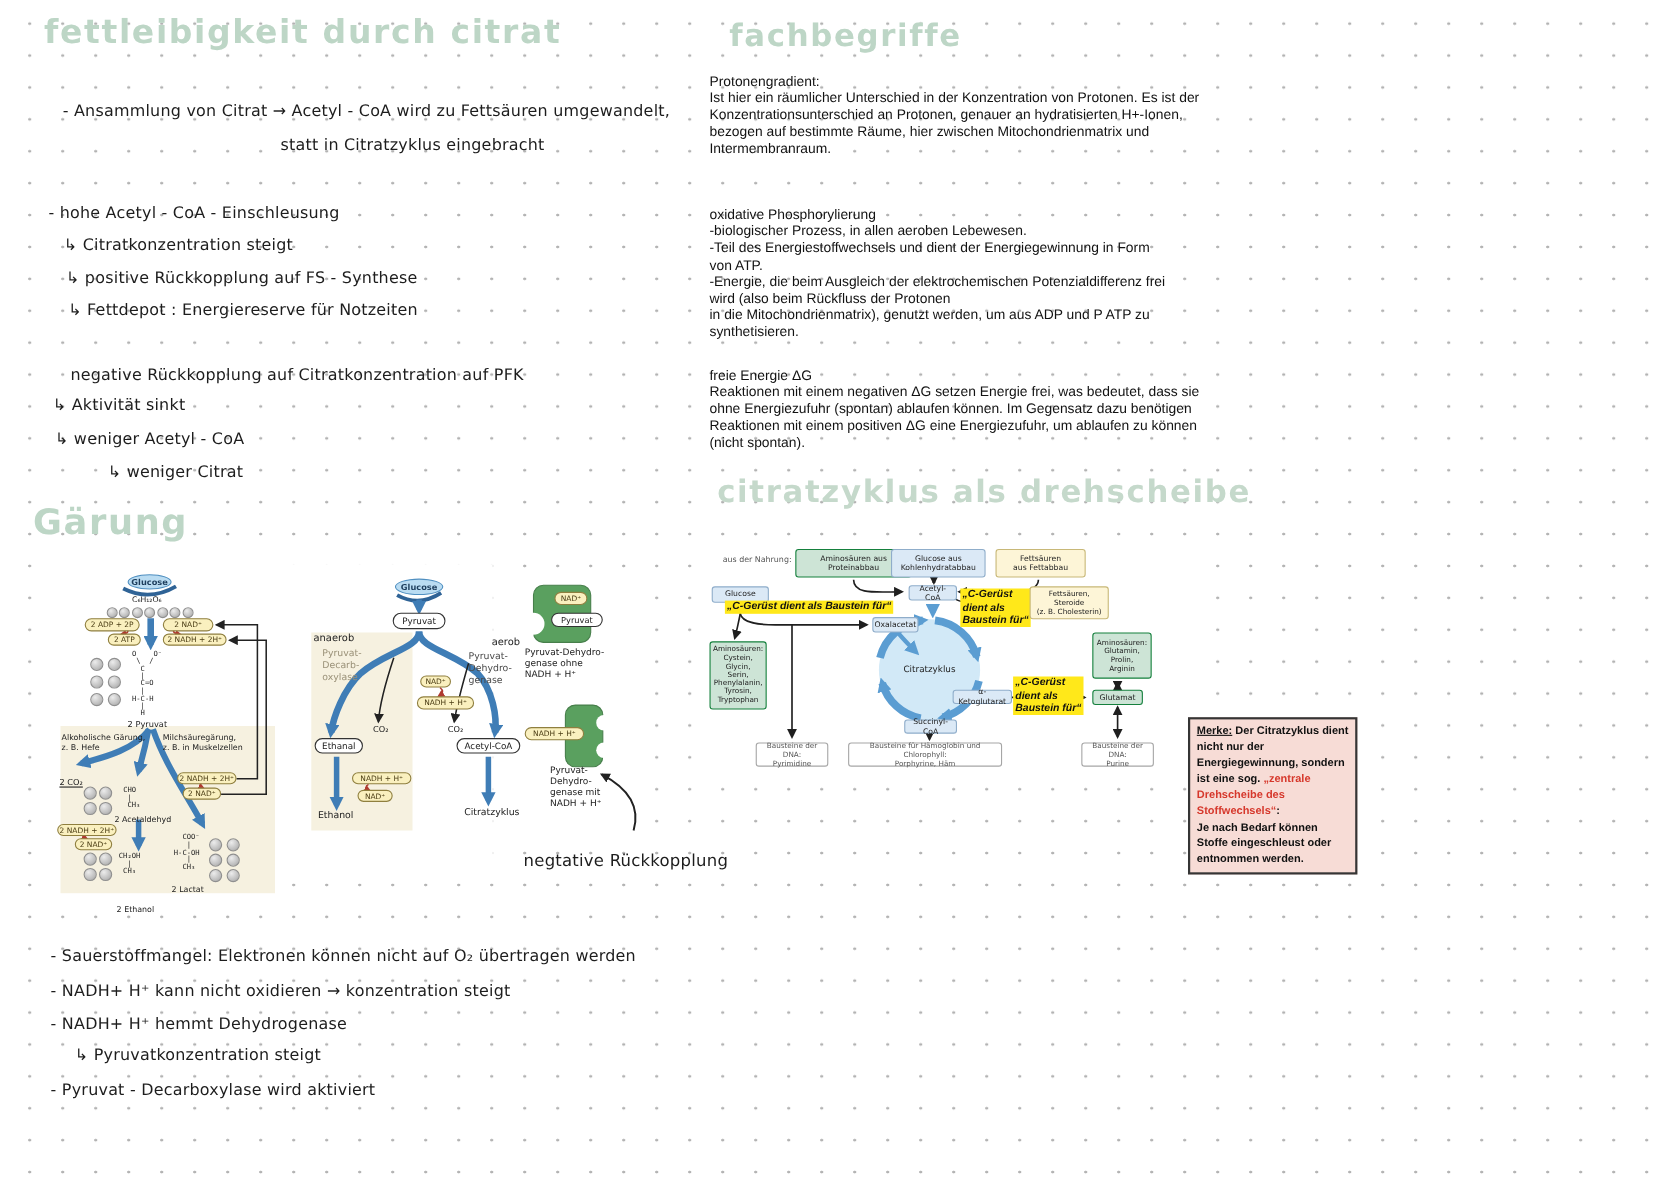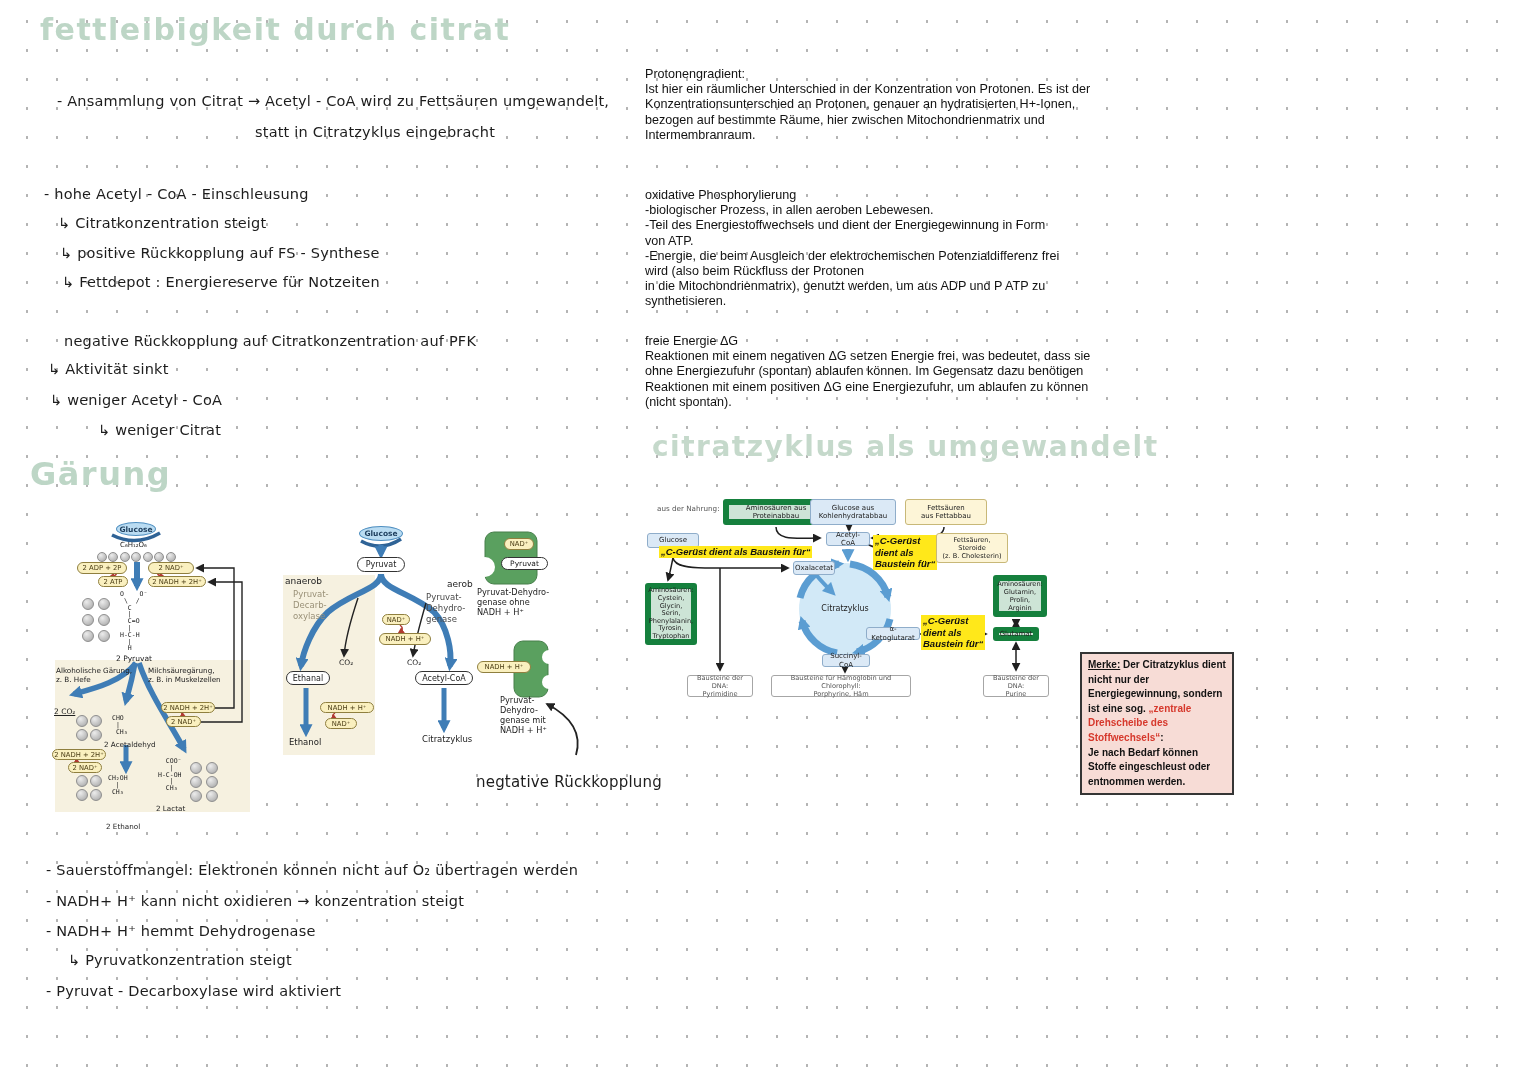--- a/index.html
+++ b/index.html
@@ -12,21 +12,21 @@
   .typed{font-family:"Liberation Sans",sans-serif;font-size:12.6px;line-height:15.2px;color:#121212;white-space:pre-line;width:480px;}
   .merke{font-family:"Liberation Sans",sans-serif;font-size:10px;line-height:14.6px;font-weight:700;color:#111;
     background:#f7dcd6;border:2px solid #353535;padding:4px 6px;box-sizing:border-box;}
   .merke .red{color:#d6382c;}
   .merke .blk{display:block;}
   .merke .ul{text-decoration:underline;}
   .dbox{position:absolute;border-radius:3px;font-family:"DejaVu Sans",sans-serif;font-size:7px;line-height:8.2px;
     text-align:center;display:flex;align-items:center;justify-content:center;white-space:pre-line;
     padding:1px 2px;box-sizing:border-box;color:#222;}
   .b-blue{background:#dbe9f6;border:1px solid #8fadca;}
-  .b-green{background:#cde4d6;border:6px solid #15803d;}
+  .b-green{background:#cde4d6;border:1px solid #15803d;}
   .b-yellow{background:#fdf5d7;border:1px solid #c8b878;}
   .b-white{background:#fff;border:1px solid #a6a6a6;color:#555;}
   .hl{position:absolute;background:#ffe81a;color:#101010;font-family:"Liberation Sans",sans-serif;
     font-style:italic;font-weight:700;font-size:9.5px;line-height:11.5px;white-space:pre-line;padding:0 2px;}
   .pill{position:absolute;background:#faf0bf;border:1px solid #8f7f3f;border-radius:7px;
     font-family:"DejaVu Sans",sans-serif;font-size:6.8px;color:#4a3c14;display:flex;align-items:center;
     justify-content:center;white-space:nowrap;box-sizing:border-box;}
   .struct{position:absolute;font-family:"DejaVu Sans Mono",monospace;font-size:6.5px;line-height:6.8px;
     white-space:pre;color:#222;}
   .dlab{position:absolute;font-family:"DejaVu Sans",sans-serif;color:#222;white-space:pre-line;}
@@ -54,40 +54,41 @@
   <div class="abs hw" style="left:60px;top:245px;">↳ positive Rückkopplung auf FS - Synthese</div>
   <div class="abs hw" style="left:62px;top:274px;">↳ Fettdepot : Energiereserve für Notzeiten</div>
 
   <div class="abs hw" style="left:64px;top:333px;text-align:right;">negative Rückkopplung auf Citratkonzentration auf PFK</div>
   <div class="abs hw" style="left:48px;top:361px;">↳ Aktivität sinkt</div>
   <div class="abs hw" style="left:50px;top:392px;">↳ weniger Acetyl - CoA</div>
   <div class="abs hw" style="left:52px;top:422px;margin-left:46px;">↳ weniger Citrat</div>
 
   <div class="abs title" style="left:30px;top:455px;font-size:32px;">Gärung</div>
 
+  <div class="abs title" style="left:663px;top:16px;font-size:28px;">fachbegriffe</div>
   <div class="abs typed" style="left:645px;top:67px;">Protonengradient:
 Ist hier ein räumlicher Unterschied in der Konzentration von Protonen. Es ist der
 Konzentrationsunterschied an Protonen, genauer an hydratisierten H+-Ionen,
 bezogen auf bestimmte Räume, hier zwischen Mitochondrienmatrix und
 Intermembranraum.</div>
   <div class="abs typed" style="left:645px;top:188px;">oxidative Phosphorylierung
 -biologischer Prozess, in allen aeroben Lebewesen.
 -Teil des Energiestoffwechsels und dient der Energiegewinnung in Form
 von ATP.
 -Energie, die beim Ausgleich der elektrochemischen Potenzialdifferenz frei
 wird (also beim Rückfluss der Protonen
 in die Mitochondrienmatrix), genutzt werden, um aus ADP und P ATP zu
 synthetisieren.</div>
   <div class="abs typed" style="left:645px;top:334px;">freie Energie ΔG
 Reaktionen mit einem negativen ΔG setzen Energie frei, was bedeutet, dass sie
 ohne Energiezufuhr (spontan) ablaufen können. Im Gegensatz dazu benötigen
 Reaktionen mit einem positiven ΔG eine Energiezufuhr, um ablaufen zu können
 (nicht spontan).</div>
 
-  <div class="abs title" style="left:652px;top:430px;font-size:28px;color:#c5d9cb;">citratzyklus als umgewandelt</div>
+  <div class="abs title" style="left:652px;top:430px;font-size:28px;color:#c5d9cb;">citratzyklus als drehscheibe</div>
 
   <div class="abs" style="left:645px;top:497px;width:440px;height:215px;background:#fff;">
     <svg class="abs" style="left:0;top:0;" width="440" height="215" viewBox="0 0 440 215">
       <defs>
         <marker id="mb" viewBox="0 0 10 10" refX="8" refY="5" markerWidth="9" markerHeight="9" orient="auto-start-reverse" markerUnits="userSpaceOnUse">
             <path d="M0,0L10,5L0,10z" fill="#1f1f1f"></path>
           </marker>
         <marker id="ma" viewBox="0 0 10 10" refX="6" refY="5" markerWidth="13" markerHeight="13" orient="auto" markerUnits="userSpaceOnUse">
             <path d="M0,0L10,5L0,10z" fill="#5b9dd2"></path>
           </marker>

